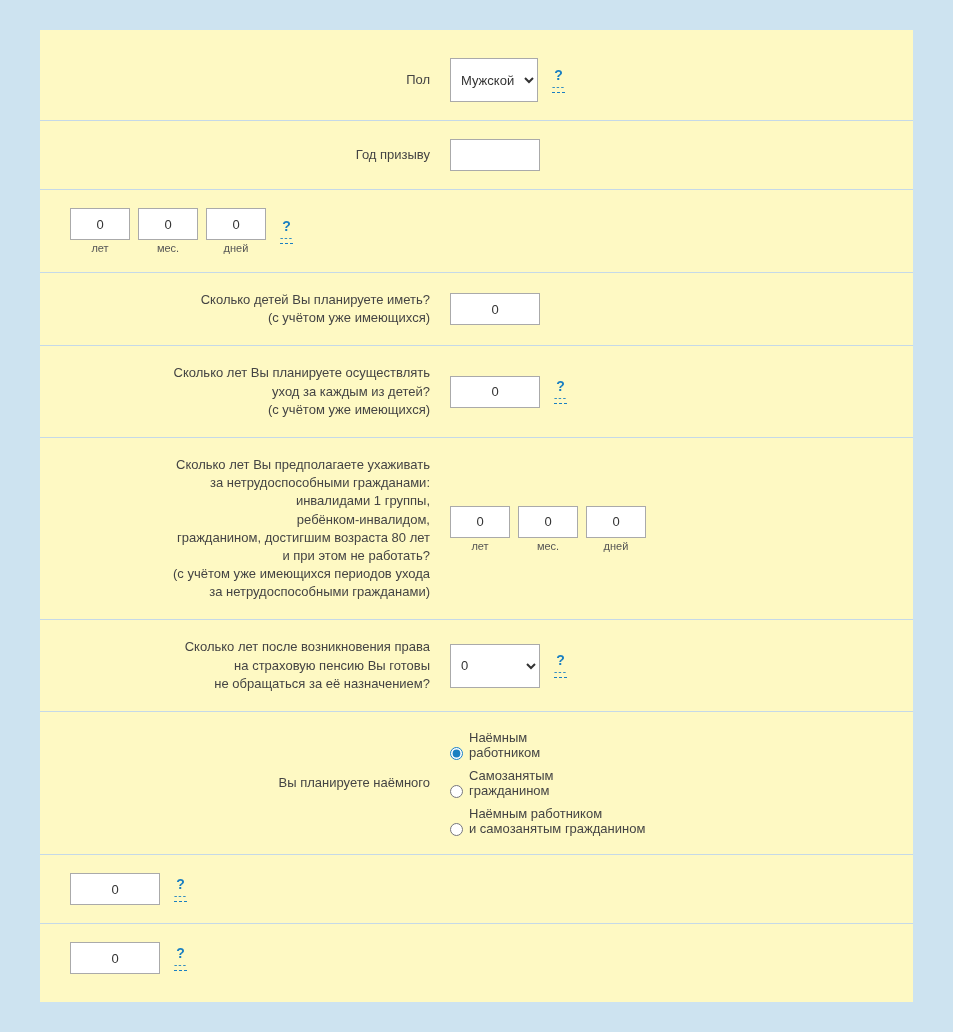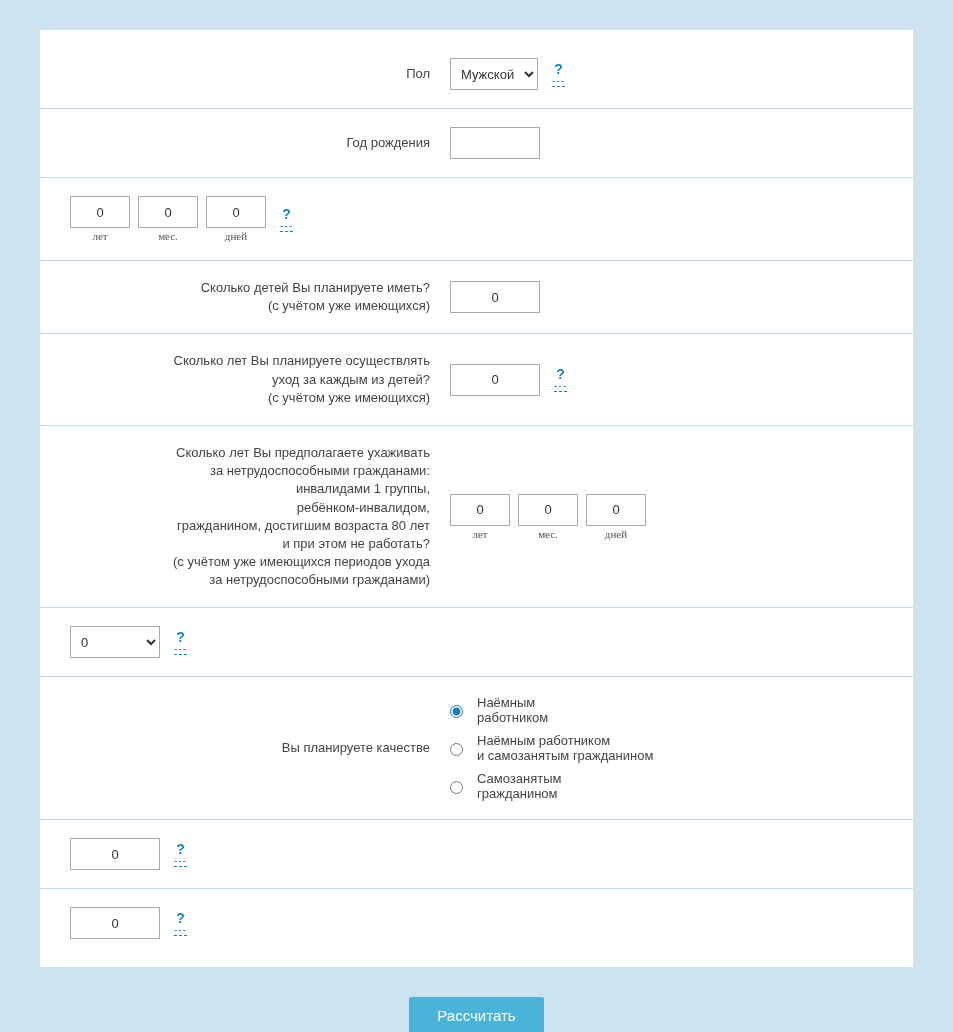--- a/index.html
+++ b/index.html
@@ -10,21 +10,21 @@
       color: #333;
       min-height: 1032px;
     }
     .page-wrapper {
       background-color: #cde3f0;
       max-width: 953px;
       margin: 0 auto;
       padding: 20px 0 40px 0;
     }
     .form-container {
-      background-color: #ffffff;
+      background-color: #fef9c3;
       margin: 10px 40px;
       padding: 10px 0;
     }
     .form-row {
       display: flex;
       align-items: center;
       padding: 18px 30px;
       border-bottom: 1px solid #c5d9e8;
       min-height: 60px;
     }
@@ -57,30 +57,29 @@
       width: 90px;
     }
     .field-input-narrow {
       width: 60px;
     }
     select.field-select {
       border: 1px solid #aaa;
       background: #fff;
       padding: 5px 6px;
       font-size: 13px;
-      height: 32px;
+      height: 44px;
       color: #333;
       cursor: pointer;
     }
     .sub-label {
       font-size: 11px;
       color: #555;
       text-align: left;
       margin-top: 2px;
-      font-family: Liberation Serif, serif;
     }
     .input-group {
       display: flex;
       flex-direction: column;
       align-items: center;
     }
     .help-link {
       color: #1a7fc1;
       font-size: 13px;
       text-decoration: none;
@@ -100,22 +99,22 @@
       font-size: 10px;
       letter-spacing: 1px;
     }
     .radio-group {
       display: flex;
       flex-direction: column;
       gap: 8px;
     }
     .radio-label {
       display: flex;
-      align-items: center;
-      gap: 14px;
+      align-items: flex-end;
+      gap: 6px;
       cursor: pointer;
       font-size: 13px;
       color: #444;
     }
     .radio-label input[type="radio"] {
       margin-top: 2px;
       accent-color: #1a7fc1;
     }
     .calculate-row {
       display: flex;
@@ -146,21 +145,21 @@
           <option>Женский</option>
         </select>
         <a class="help-link">
           <span class="help-q">?</span>
           <span class="help-dash">---</span>
         </a>
       </div>
     </div>
 
     <div class="form-row">
-      <div class="label-cell">Год рождения</div>
+      <div class="label-cell">Год призыву</div>
       <div class="input-cell">
         <input type="text" class="field-input field-input-wide" value="" style="">
       </div>
     </div>
 
     <div class="form-row">
       <div class="input-cell">
         <div class="input-group">
           <input type="text" class="field-input field-input-narrow" value="0" style="">
           <div class="sub-label">лет</div>
@@ -210,51 +209,52 @@
           <div class="sub-label">мес.</div>
         </div>
         <div class="input-group">
           <input type="text" class="field-input field-input-narrow" value="0" style="">
           <div class="sub-label">дней</div>
         </div>
       </div>
     </div>
 
     <div class="form-row">
+      <div class="label-cell">Сколько лет после возникновения права<br>на страховую пенсию Вы готовы<br>не обращаться за её назначением?</div>
       <div class="input-cell">
         <select class="field-select field-input-wide">
           <option>0</option>
           <option>1</option>
           <option>2</option>
           <option>3</option>
           <option>4</option>
           <option>5</option>
         </select>
         <a class="help-link">
           <span class="help-q">?</span>
           <span class="help-dash">---</span>
         </a>
       </div>
     </div>
 
     <div class="form-row">
-      <div class="label-cell">Вы планируете качестве</div>
+      <div class="label-cell">Вы планируете наёмного</div>
       <div class="input-cell">
         <div class="radio-group">
           <label class="radio-label">
             <input type="radio" name="work_type" value="hired" checked="" style="">
             <span>Наёмным<br>работником</span>
           </label>
           <label class="radio-label">
+            <input type="radio" name="work_type" value="self" style="">
+            <span>Самозанятым<br>гражданином</span>
+          </label>
+          <label class="radio-label">
             <input type="radio" name="work_type" value="both" style="">
             <span>Наёмным работником<br>и самозанятым гражданином</span>
-          </label>
-          <label class="radio-label">
-            <input type="radio" name="work_type" value="self" style="">
-            <span>Самозанятым<br>гражданином</span>
           </label>
         </div>
       </div>
     </div>
 
     <div class="form-row">
       <div class="input-cell">
         <input type="text" class="field-input field-input-wide" value="0" style="">
         <a class="help-link">
           <span class="help-q">?</span>

